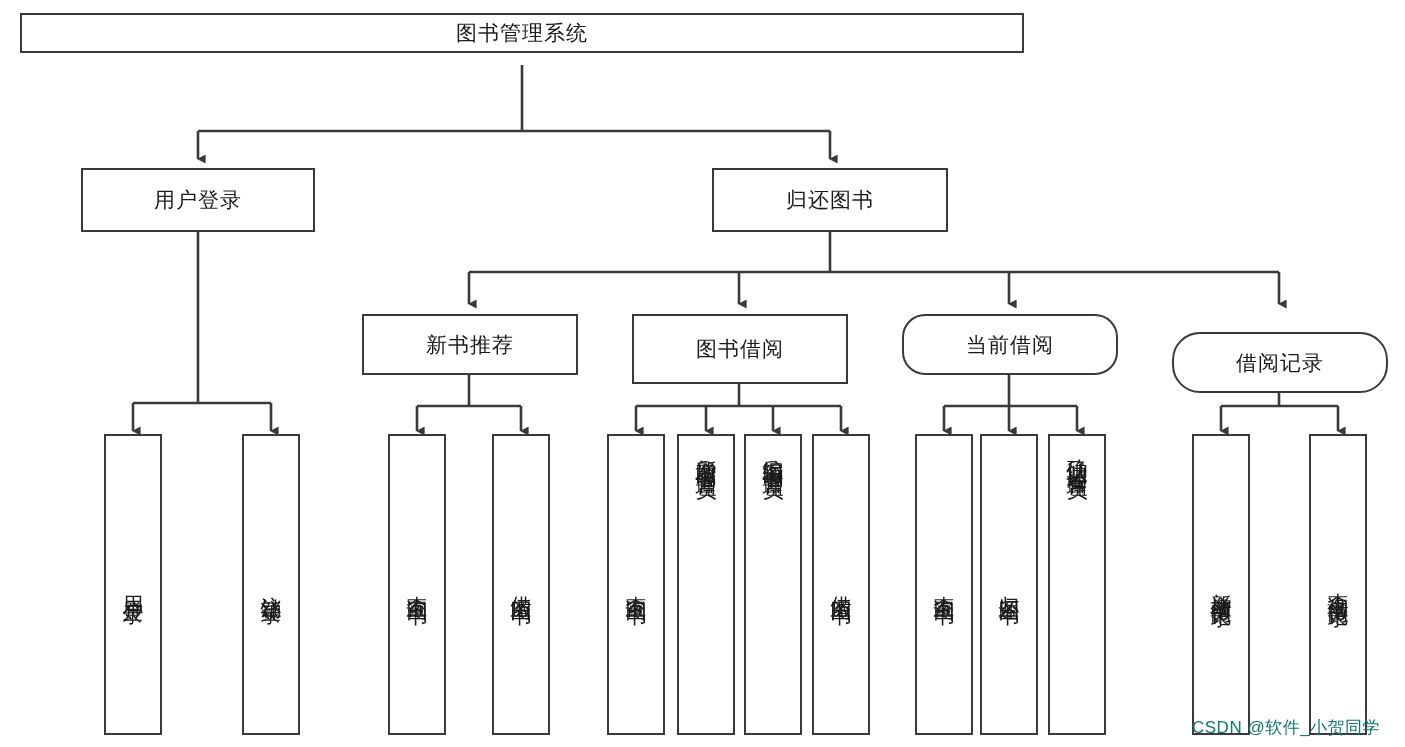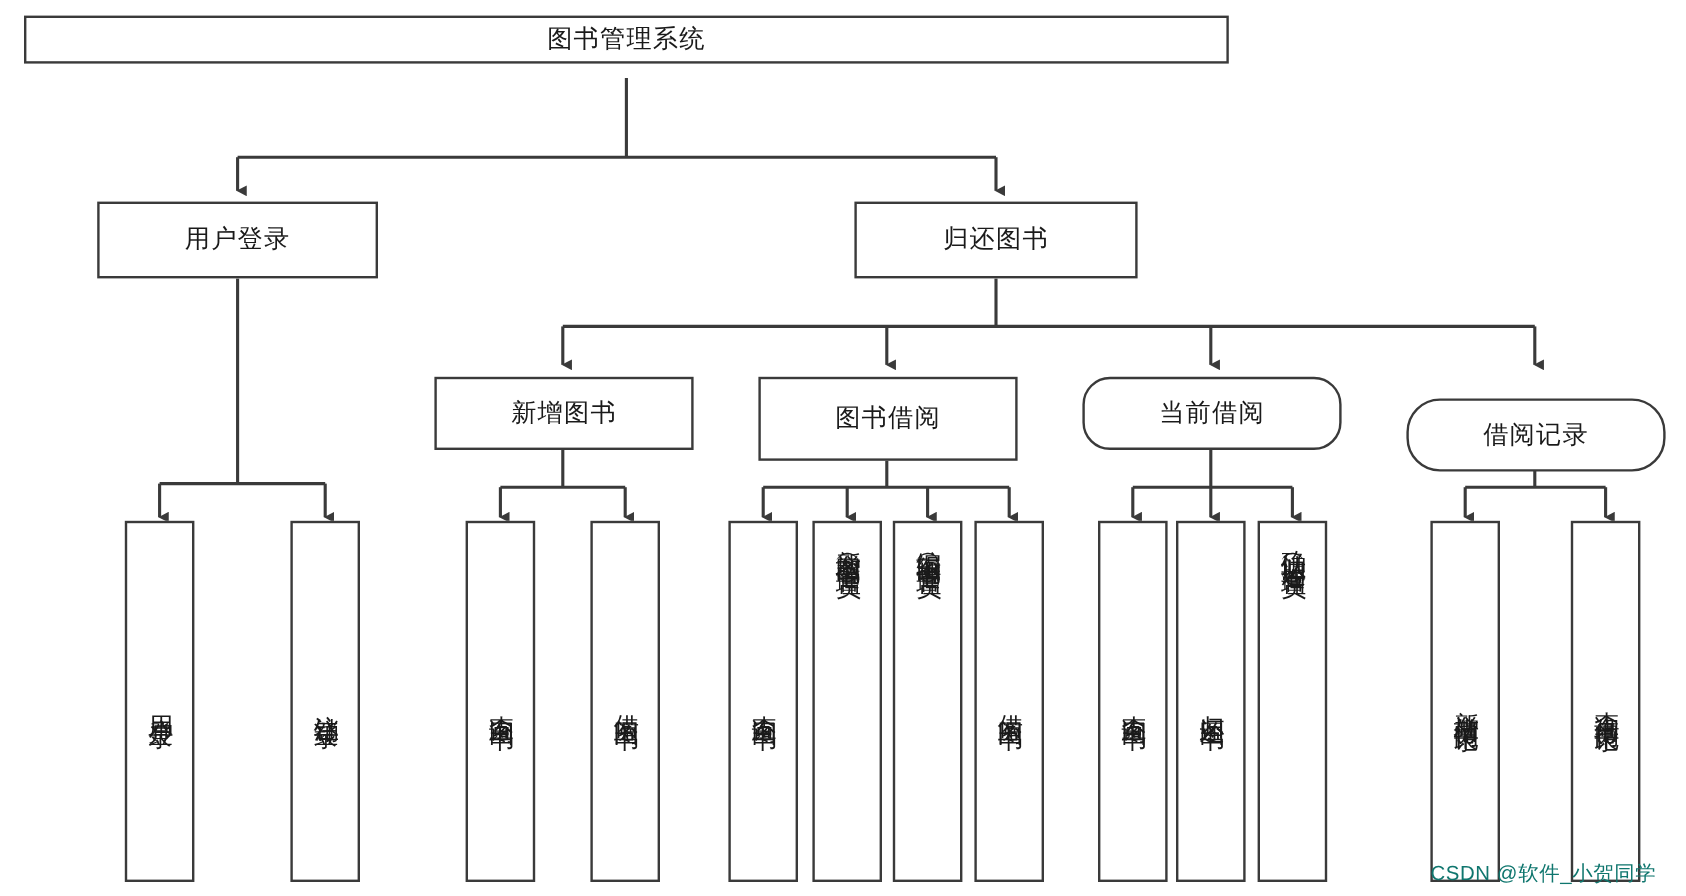--- a/index.html
+++ b/index.html
@@ -123,21 +123,21 @@
   </div>
 
   <div class="node h" style="left:81px; top:168px; width:234px; height:64px;">
     <span>用户登录</span>
   </div>
   <div class="node h" style="left:712px; top:168px; width:236px; height:64px;">
     <span>归还图书</span>
   </div>
 
   <div class="node h" style="left:362px; top:314px; width:216px; height:61px;">
-    <span>新增图书</span>
+    <span>新书推荐</span>
   </div>
   <div class="node h" style="left:632px; top:314px; width:216px; height:70px;">
     <span>图书借阅</span>
   </div>
   <div class="node h" style="left:902px; top:314px; width:216px; height:61px;border-radius:23px;">
     <span>当前借阅</span>
   </div>
   <div class="node h" style="left:1172px; top:332px; width:216px; height:61px;border-radius:28px;">
     <span>借阅记录</span>
   </div>

